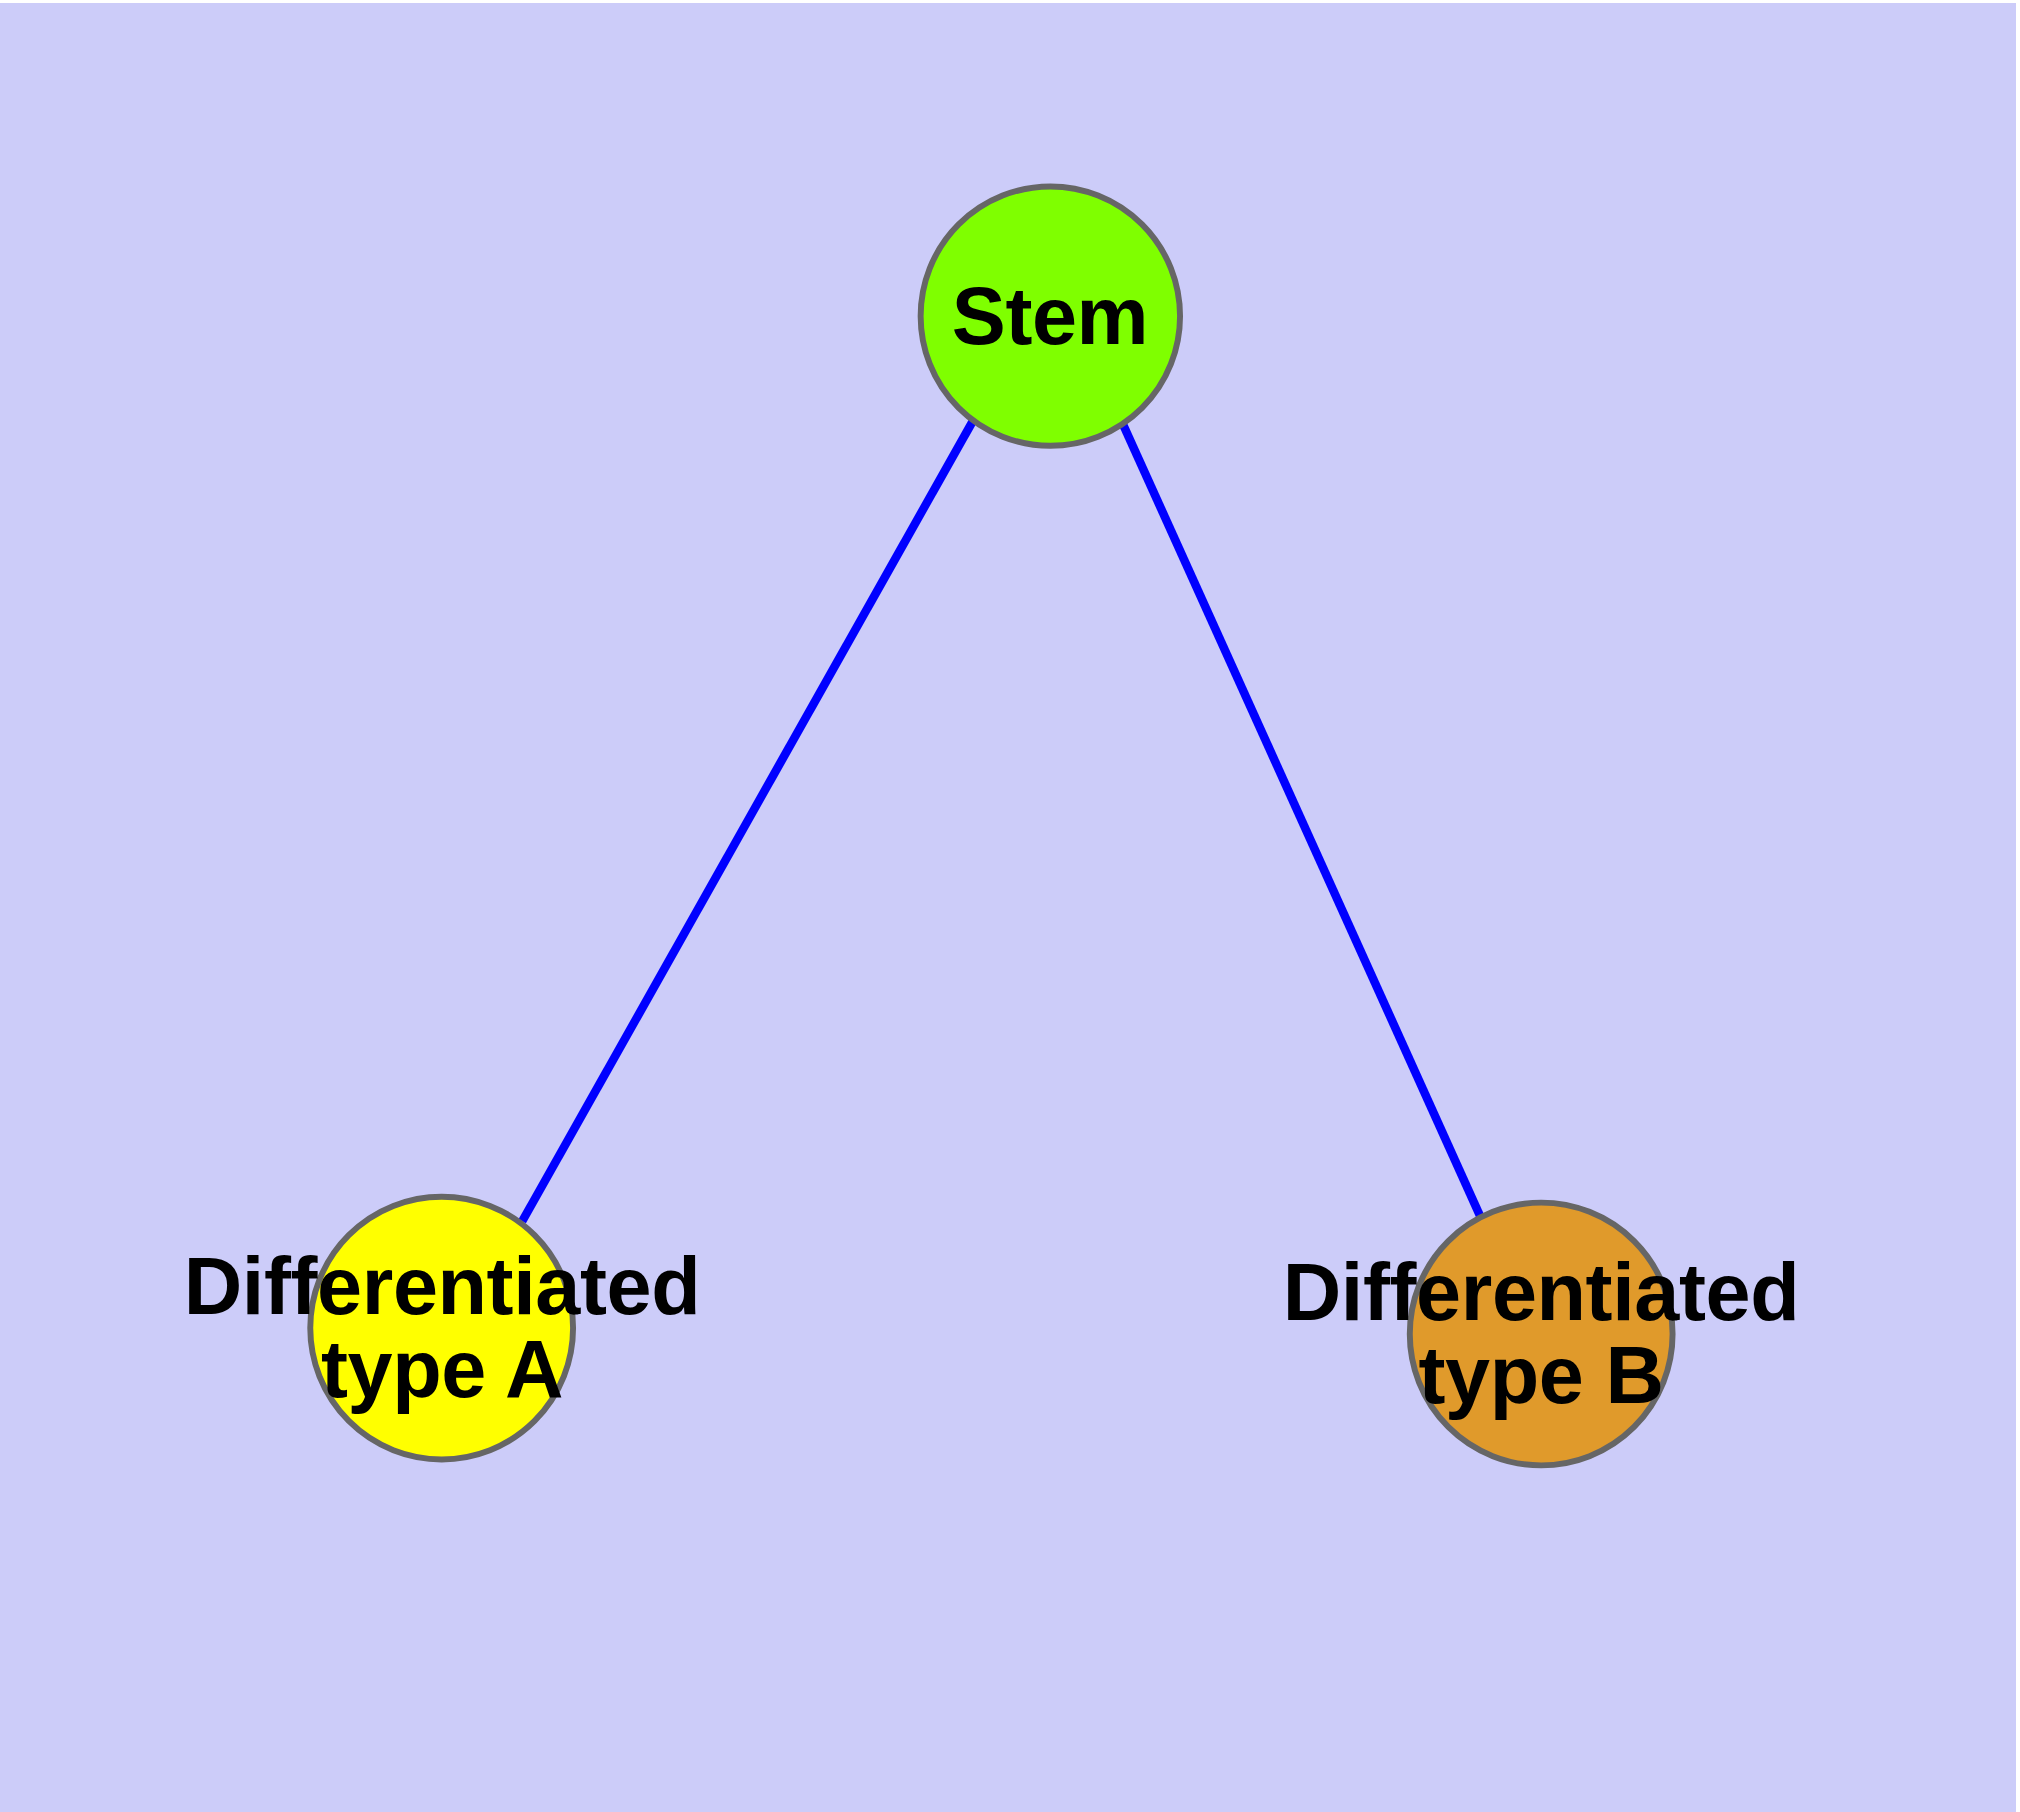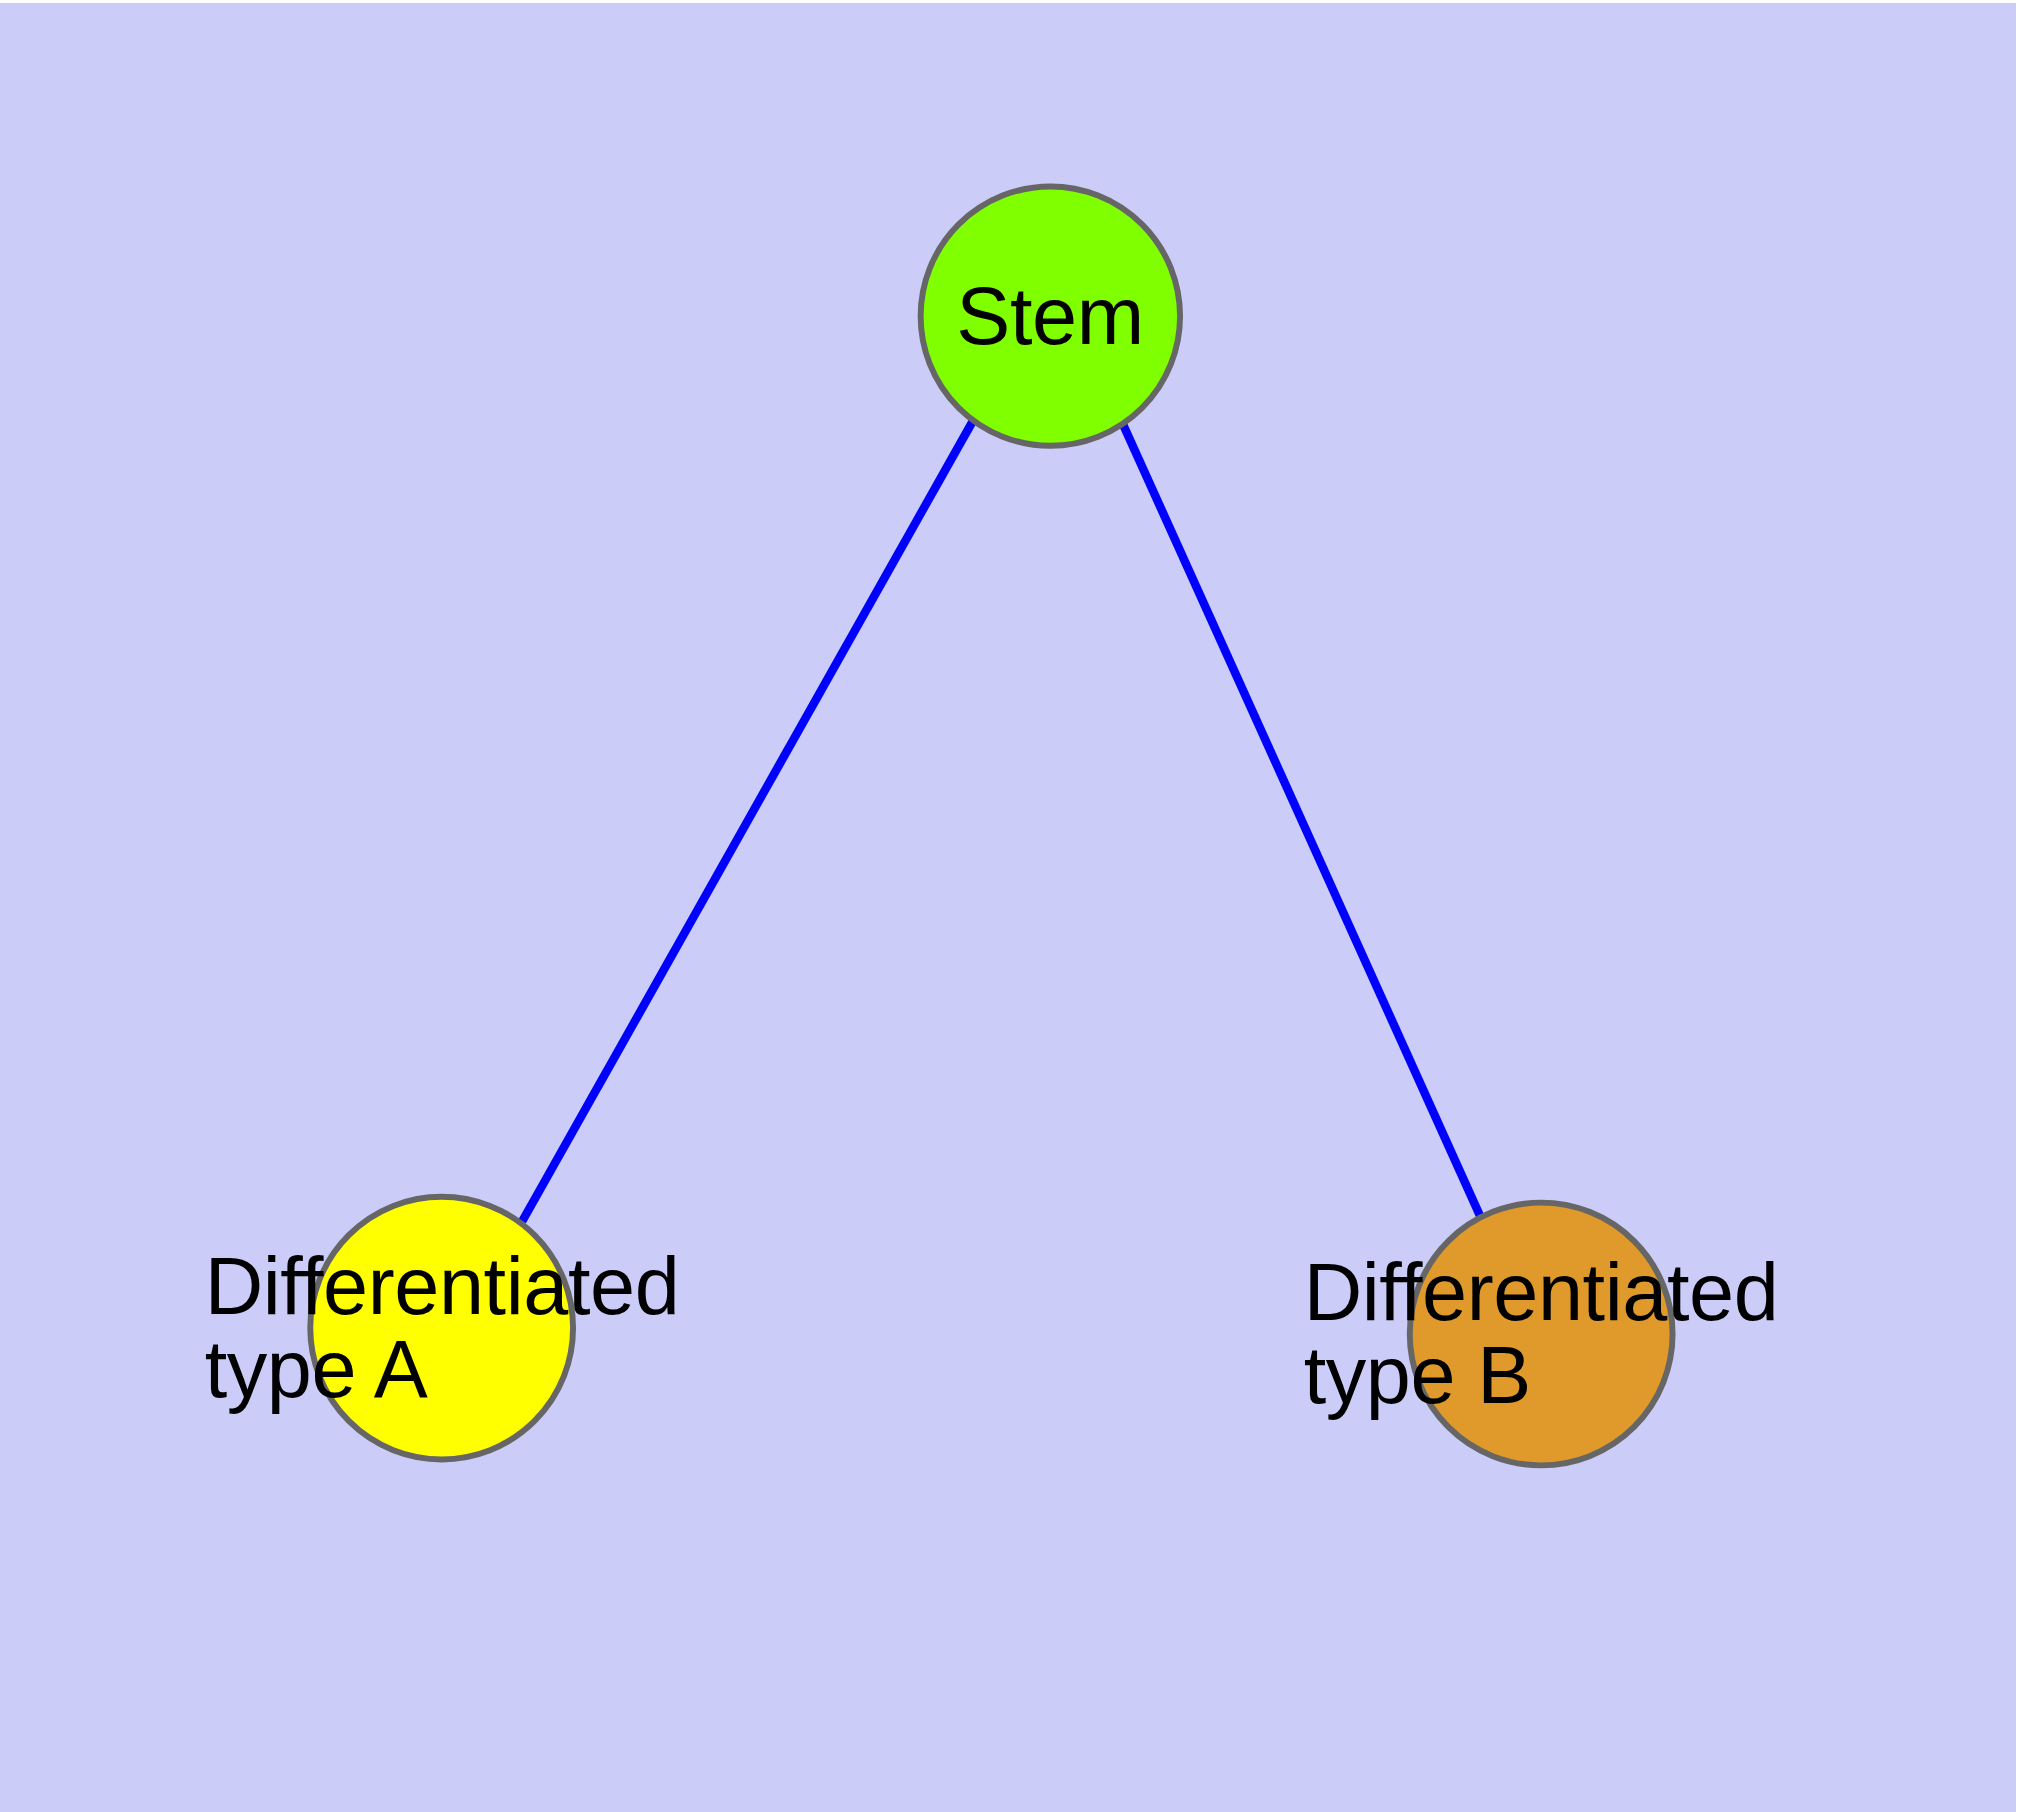--- a/index.html
+++ b/index.html
@@ -37,22 +37,23 @@
     stroke-width: 10;
     stroke-linecap: butt;
     fill: none;
   }
   .node-circle {
     stroke: #666666;
     stroke-width: 7;
   }
   .node-label {
     position: absolute;
+    text-align: center;
     color: #000000;
-    font-weight: normal;
+    font-weight: bold;
     font-size: 81px;
     line-height: 1.02;
     white-space: pre;
     letter-spacing: -0.4px;
     transform: translate(-50%, -50%);
     pointer-events: none;
   }
 </style>
 </head>
 <body>

